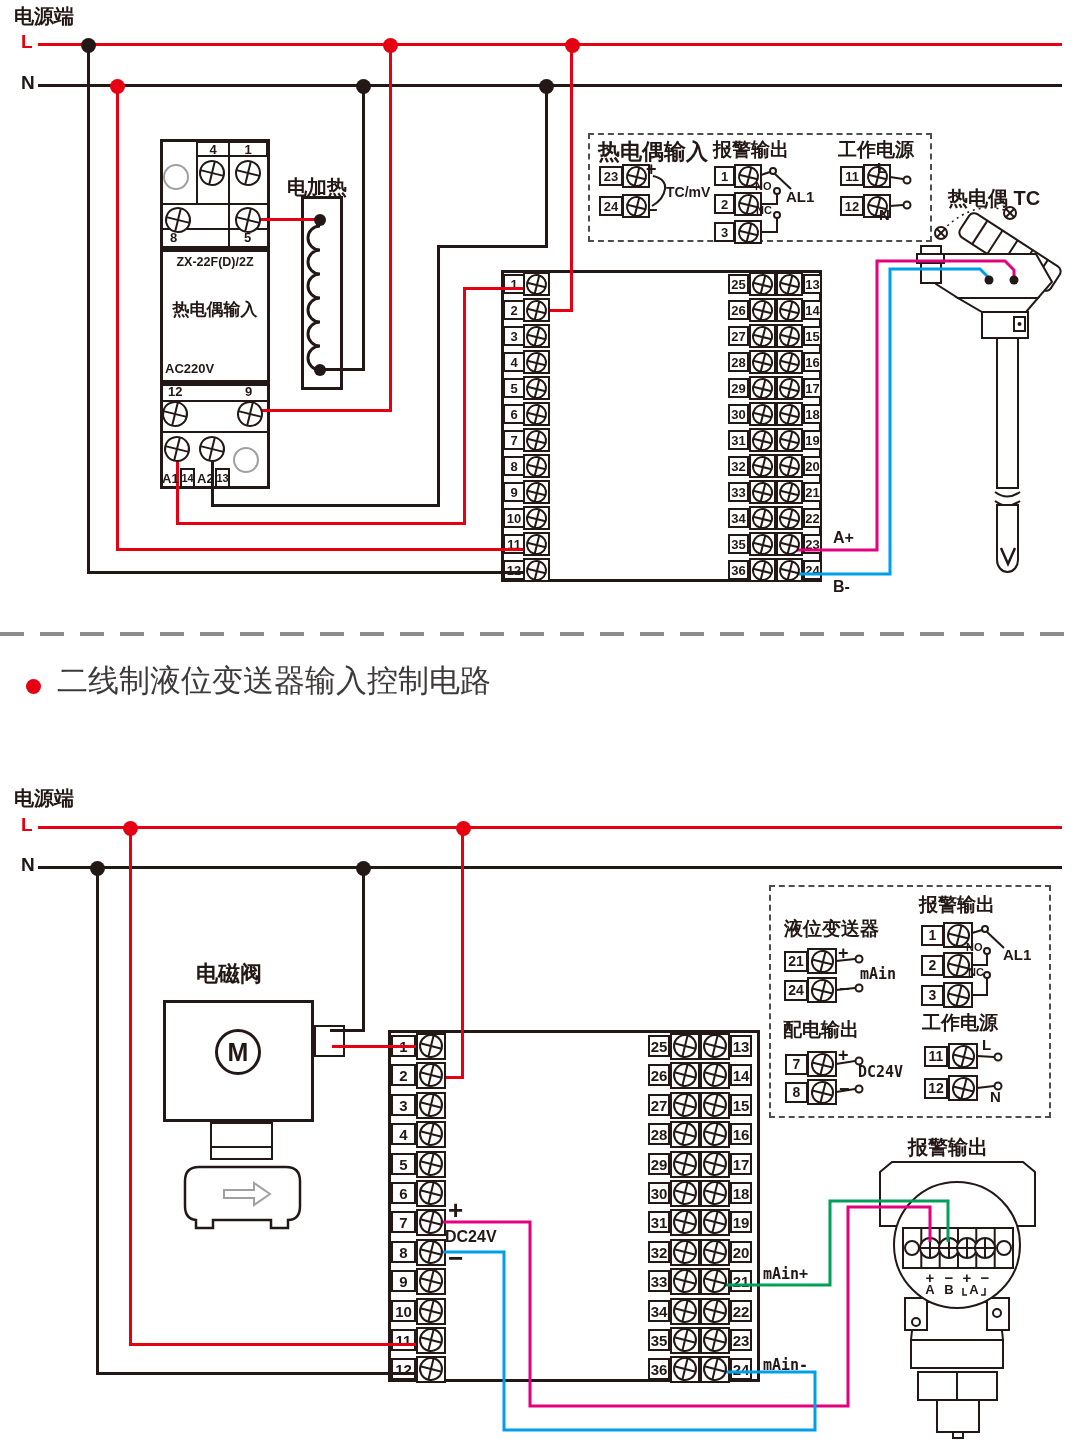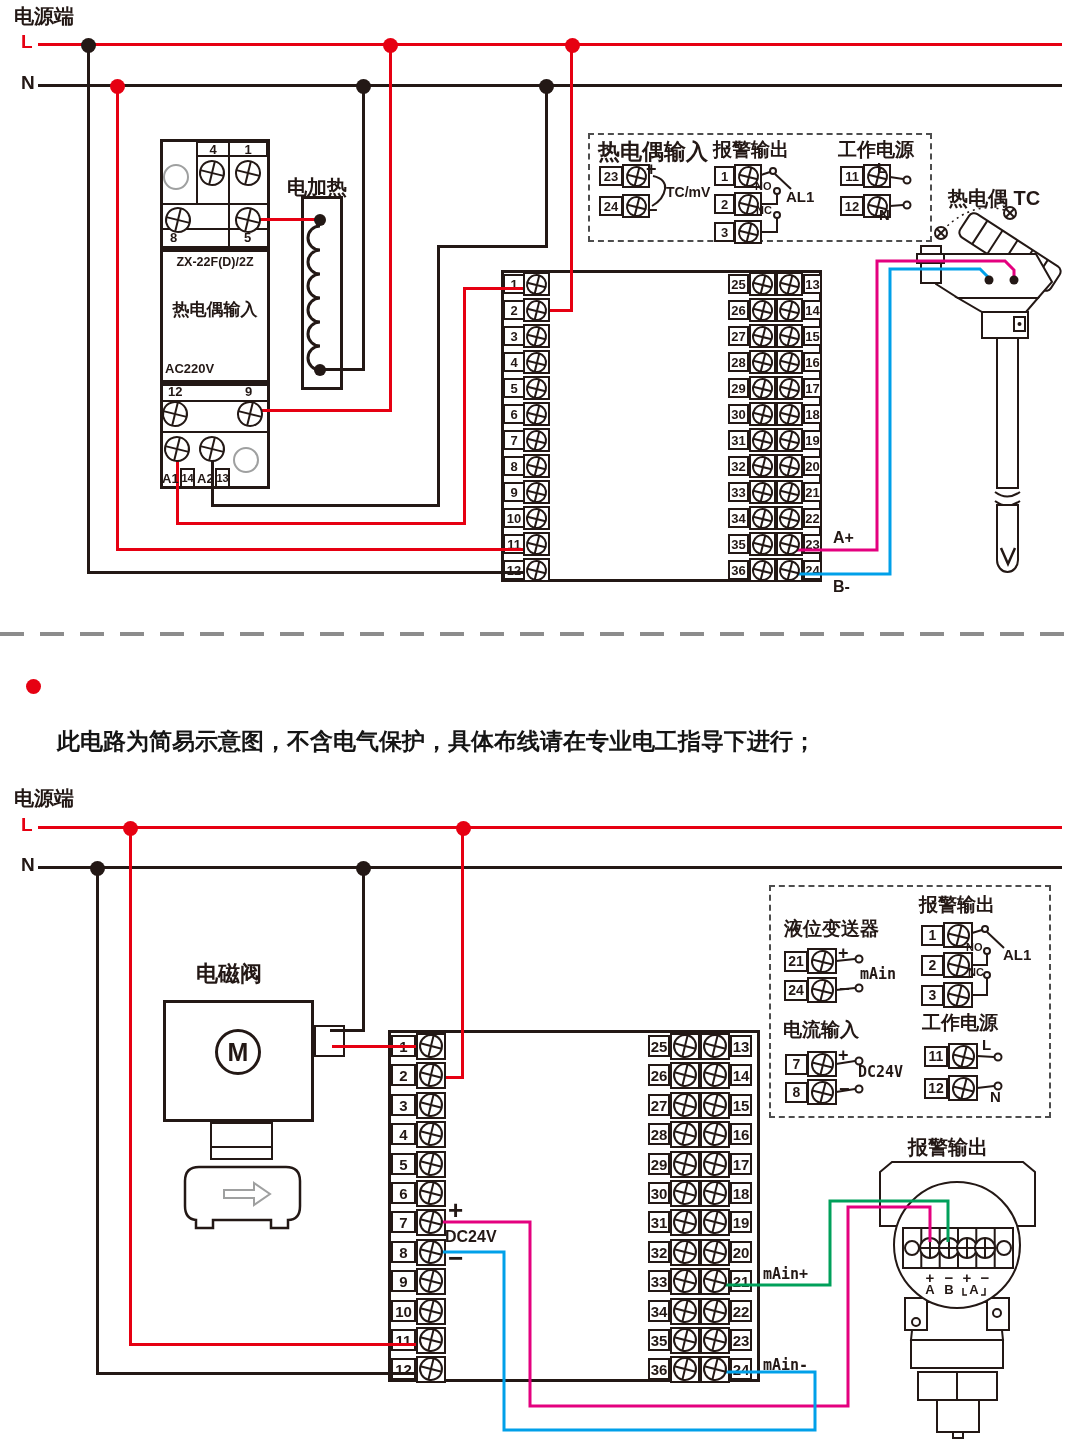--- a/index.html
+++ b/index.html
@@ -120,21 +120,21 @@
   <div class="lbl" style="left:756px;top:204px;font-size:11px;font-weight:bold">NC</div>
   <div class="lbl" style="left:786px;top:189px;font-size:15px;font-weight:600">AL1</div>
   <div class="lbl" style="left:838px;top:140px;font-size:19px;font-weight:600">工作电源</div>
   <div class="lbl" style="left:877px;top:160px;font-size:15px;font-weight:bold">L</div>
   <div class="lbl" style="left:879px;top:207px;font-size:15px;font-weight:bold">N</div>
 
   <div class="lbl" style="left:948px;top:187px;font-size:20px;font-weight:600">热电偶 TC</div>
 
   <div class="divider"></div>
   <div class="dot" style="left:26px;top:679px;width:15px;height:15px;background:#e60012"></div>
-  <div class="lbl" style="left:57px;top:729px;font-size:23px;font-weight:bold;color:#151515">此电路为简易示意图，不含电气保护，具体布线请在专业电工指导下进行；</div>
+  <div class="lbl" style="left:57px;top:664px;font-size:31px;font-weight:500;color:#3e3a39">二线制液位变送器输入控制电路</div>
 
   <div class="lbl" style="left:14px;top:787px;font-size:20px;font-weight:600">电源端</div>
   <div class="lbl" style="left:21px;top:815px;font-size:19px;font-weight:bold;color:#e60012">L</div>
   <div class="lbl" style="left:21px;top:855px;font-size:19px;font-weight:bold">N</div>
   <div class="wire" style="left:38px;top:826px;width:1024px;height:3px;background:#e60012"></div>
   <div class="wire" style="left:38px;top:866px;width:1024px;height:3px;background:#231815"></div>
 
   <div class="dot" style="left:123px;top:821px;width:15px;height:15px;background:#e60012"></div>
   <div class="dot" style="left:456px;top:821px;width:15px;height:15px;background:#e60012"></div>
   <div class="dot" style="left:90px;top:861px;width:15px;height:15px;background:#231815"></div>
@@ -166,21 +166,21 @@
 
   <div class="dash" style="left:769px;top:885px;width:282px;height:233px"></div>
   <div class="lbl" style="left:784px;top:919px;font-size:19px;font-weight:600">液位变送器</div>
   <div class="lbl" style="left:838px;top:944px;font-size:18px;font-weight:bold">+</div>
   <div class="lbl" style="left:839px;top:980px;font-size:18px;font-weight:bold">−</div>
   <div class="lbl mono" style="left:860px;top:966px;font-size:15px;font-weight:bold">mAin</div>
   <div class="lbl" style="left:919px;top:895px;font-size:19px;font-weight:600">报警输出</div>
   <div class="lbl" style="left:966px;top:941px;font-size:11px;font-weight:bold">NO</div>
   <div class="lbl" style="left:968px;top:966px;font-size:11px;font-weight:bold">NC</div>
   <div class="lbl" style="left:1003px;top:947px;font-size:15px;font-weight:600">AL1</div>
-  <div class="lbl" style="left:783px;top:1020px;font-size:19px;font-weight:600">电流输入</div>
+  <div class="lbl" style="left:783px;top:1020px;font-size:19px;font-weight:600">配电输出</div>
   <div class="lbl" style="left:838px;top:1046px;font-size:18px;font-weight:bold">+</div>
   <div class="lbl" style="left:839px;top:1080px;font-size:18px;font-weight:bold">−</div>
   <div class="lbl mono" style="left:858px;top:1064px;font-size:15px;font-weight:bold">DC24V</div>
   <div class="lbl" style="left:922px;top:1013px;font-size:19px;font-weight:600">工作电源</div>
   <div class="lbl" style="left:982px;top:1037px;font-size:15px;font-weight:bold">L</div>
   <div class="lbl" style="left:990px;top:1089px;font-size:15px;font-weight:bold">N</div>
 
   <div class="lbl" style="left:908px;top:1136px;font-size:20px;font-weight:600">报警输出</div>
   <div class="lbl" style="left:922px;top:1270px;width:16px;text-align:center;font-size:15px;font-weight:bold">+</div>
   <div class="lbl" style="left:941px;top:1270px;width:16px;text-align:center;font-size:15px;font-weight:bold">−</div>

